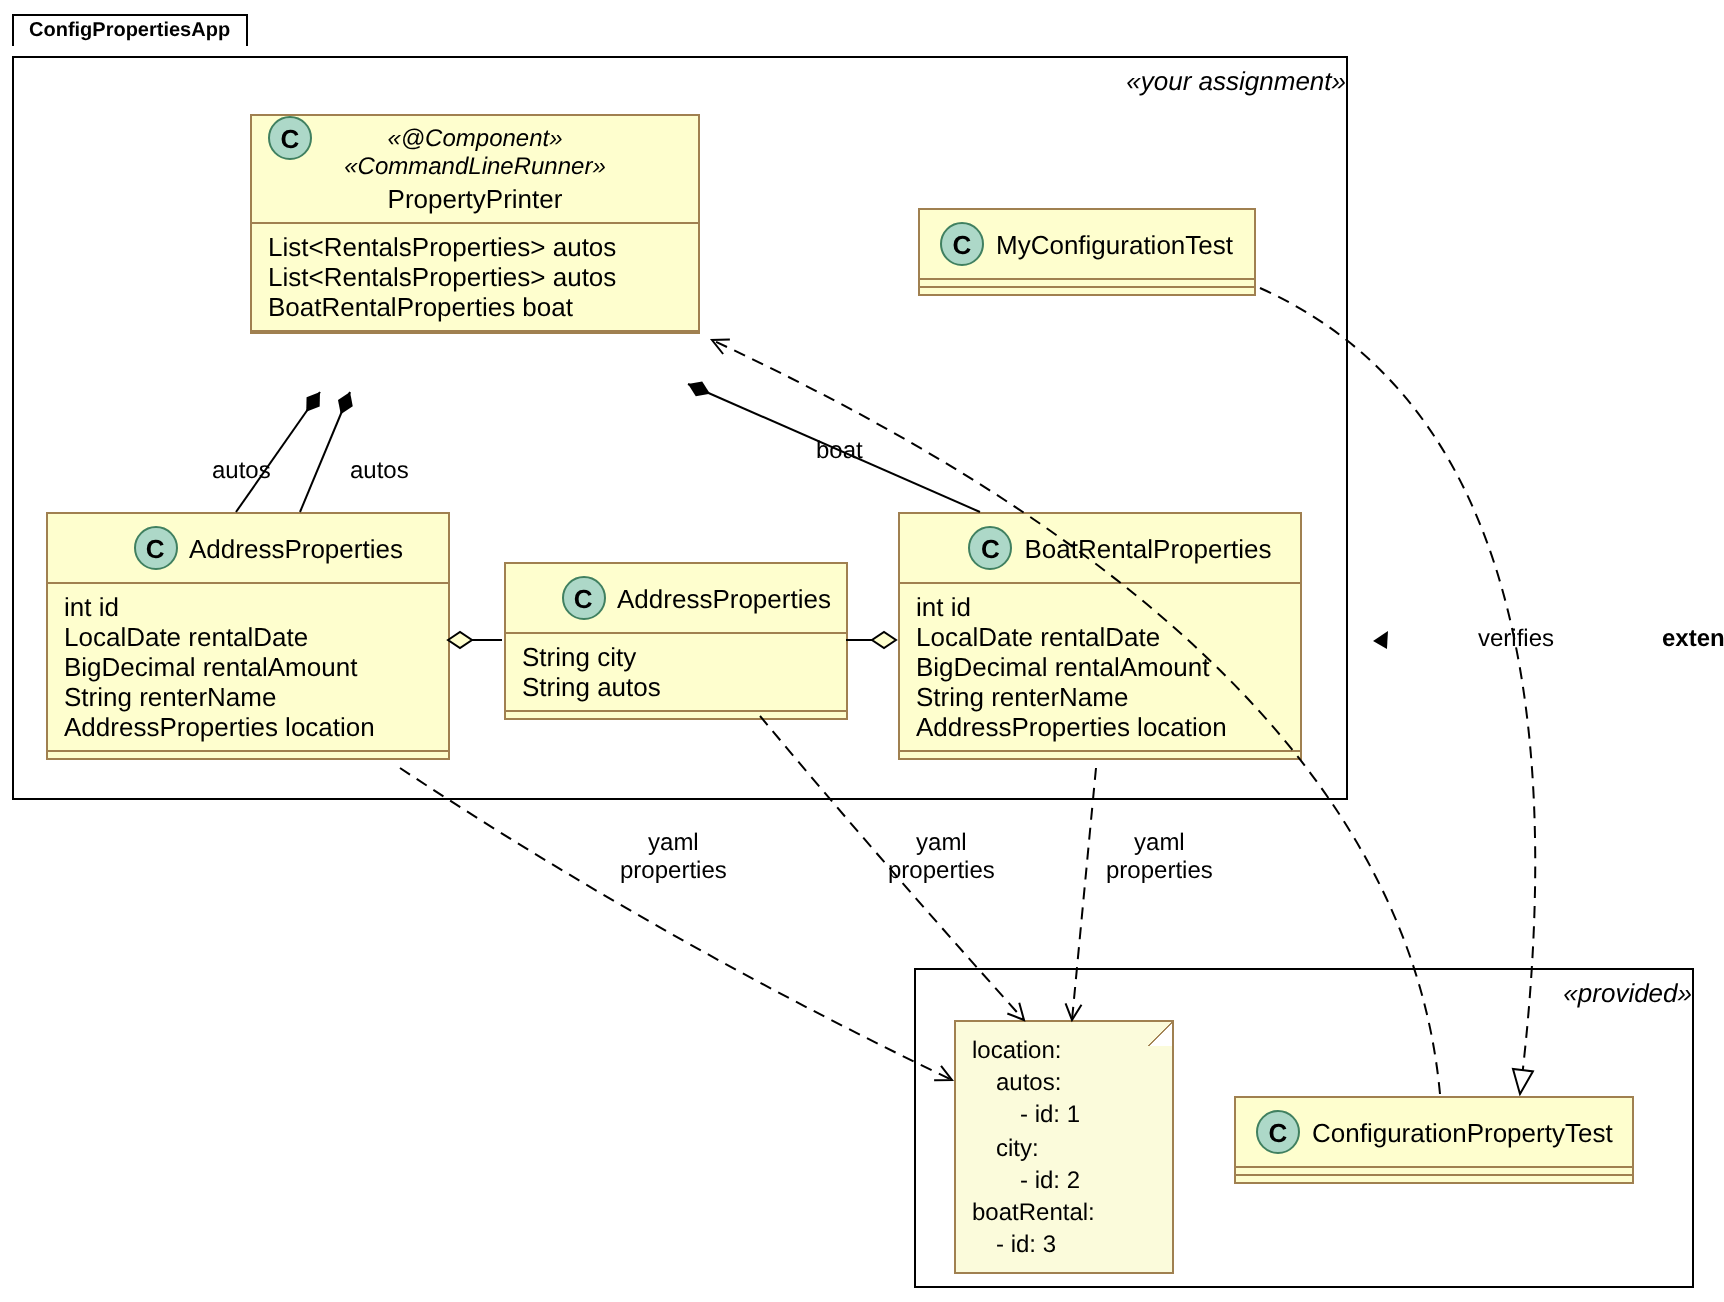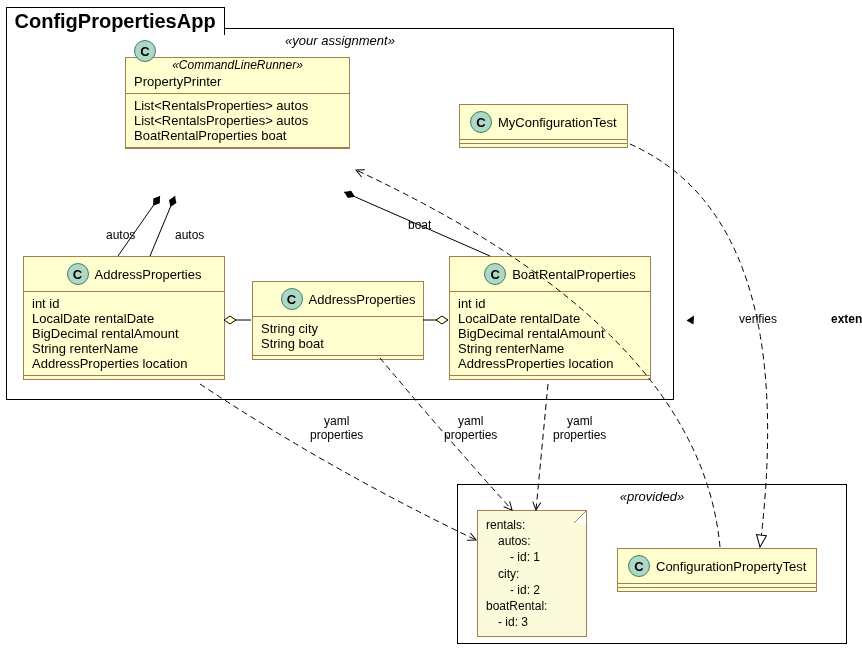--- a/index.html
+++ b/index.html
@@ -18,24 +18,24 @@
   }
   .package-tab {
     position: absolute;
     top: -22px;
     left: -1.5px;
     border: 1.5px solid #000;
     border-bottom: none;
     background: #fff;
     padding: 2px 8px;
     font-weight: bold;
-    font-size: 20px;
+    font-size: 10px;
   }
   .package-stereo {
-    text-align: center;
+    text-align: right;
     font-style: italic;
     font-size: 13px;
     padding: 4px 0 2px 0;
   }
   .class-box {
     position: absolute;
     background: #FEFECE;
     border: 1.5px solid #A08050;
   }
   .class-box .shadow {
@@ -47,20 +47,21 @@
     background: #ccc;
     z-index: -1;
   }
   .class-stereo-row {
     text-align: center;
     font-style: italic;
     font-size: 12px;
     padding-top: 4px;
   }
   .class-name-row {
+    text-align: center;
     padding: 2px 8px 4px 8px;
   }
   .class-icon {
     display: inline-flex;
     width: 20px;
     height: 20px;
     border-radius: 50%;
     background: #ADD8C8;
     border: 1px solid #408060;
     align-items: center;
@@ -125,20 +126,21 @@
   <div class="package-tab">ConfigPropertiesApp</div>
   <div class="package-stereo">«your assignment»</div>
 </div>
 
 <div class="package" style="left:457px; top:484px; width:388px; height:158px;">
   <div class="package-stereo">«provided»</div>
 </div>
 
 <div class="class-box" style="left:125px; top:57px; width:223px;">
   <div class="shadow"></div>
+  <div class="class-stereo-row">«@Component»</div>
   <div class="class-stereo-row" style="padding-top:0">«CommandLineRunner»</div>
   <div style="position:relative;">
     <div style="position:absolute; left:8px; top:-32px;"><span class="class-icon">C</span></div>
   </div>
   <div class="class-name-row">PropertyPrinter</div>
   <div class="class-divider"></div>
   <div class="class-section">
     <div>List&lt;RentalsProperties&gt; autos</div>
     <div>List&lt;RentalsProperties&gt; autos</div>
     <div>BoatRentalProperties boat</div>
@@ -178,21 +180,21 @@
 
 <div class="class-box" style="left:252px; top:281px; width:170px;">
   <div class="shadow"></div>
   <div class="simple-class class-header-center">
     <span class="class-icon">C</span>
     <span>AddressProperties</span>
   </div>
   <div class="class-divider"></div>
   <div class="class-section">
     <div>String city</div>
-    <div>String boat</div>
+    <div>String autos</div>
   </div>
   <div class="class-divider"></div>
   <div style="height:3px"></div>
 </div>
 
 <div class="class-box" style="left:449px; top:256px; width:200px;">
   <div class="shadow"></div>
   <div class="simple-class class-header-center">
     <span class="class-icon">C</span>
     <span>BoatRentalProperties</span>
@@ -216,21 +218,21 @@
     <span>ConfigurationPropertyTest</span>
   </div>
   <div class="class-divider"></div>
   <div style="height:3px"></div>
   <div class="class-divider"></div>
   <div style="height:3px"></div>
 </div>
 
 <div class="note-box" style="left:477px; top:510px; width:90px;">
   <div class="note-corner"></div>
-  <div>rentals:</div>
+  <div>location:</div>
   <div style="padding-left:12px">  autos:</div>
   <div style="padding-left:24px">    - id: 1</div>
   <div style="padding-left:12px">  city:</div>
   <div style="padding-left:24px">    - id: 2</div>
   <div>boatRental:</div>
   <div style="padding-left:12px">  - id: 3</div>
 </div>
 
 <div class="edge-label" style="left:106px; top:228px;">autos</div>
 <div class="edge-label" style="left:175px; top:228px;">autos</div>

